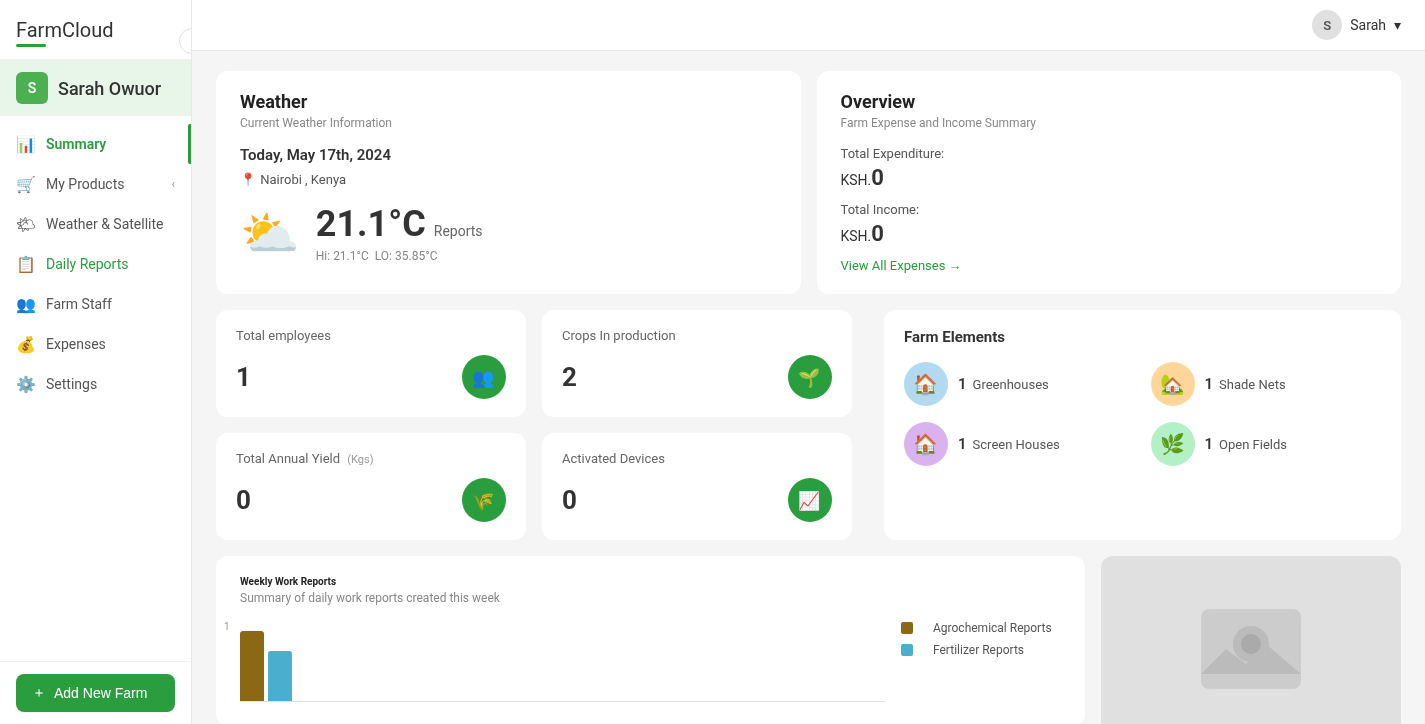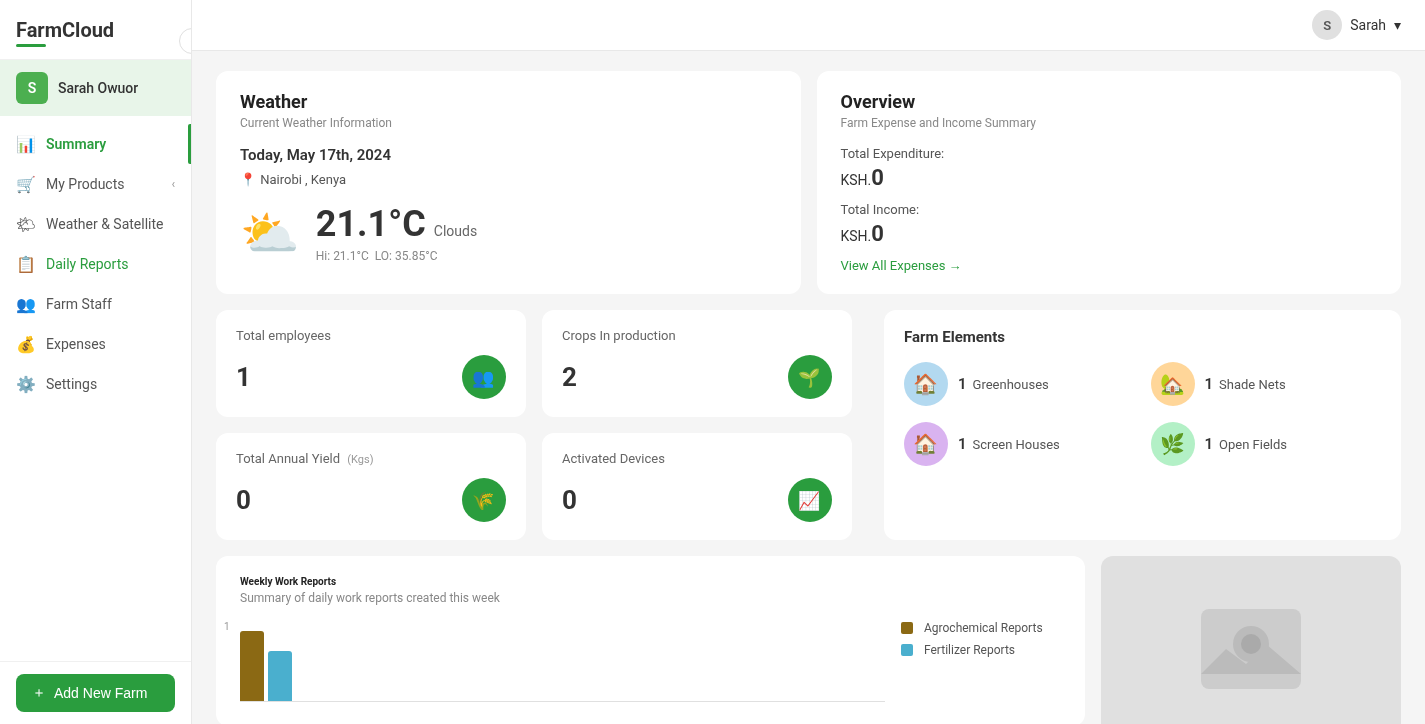--- a/index.html
+++ b/index.html
@@ -16,39 +16,39 @@
       height: 724px;
       overflow: hidden;
       position: relative;
     }
     .sidebar-logo {
       padding: 18px 16px 12px;
       border-bottom: 1px solid #f0f0f0;
     }
     .logo-text {
       font-size: 20px;
-      font-weight: 700;
+      font-weight: 400;
       color: #2a9d3e;
     }
     .logo-text span { color: #333; }
     .sidebar-user {
       display: flex;
       align-items: center;
       padding: 12px 16px;
       background: #e8f5e9;
       gap: 10px;
     }
     .user-avatar-sidebar {
       width: 32px; height: 32px;
       background: #4caf50;
       border-radius: 6px;
       display: flex; align-items: center; justify-content: center;
       color: white; font-size: 14px; font-weight: 600;
     }
-    .user-name-sidebar { font-size: 14px; font-weight: 500; color: #333; }
+    .user-name-sidebar { font-size: 18px; font-weight: 500; color: #333; }
 
     .sidebar-nav { flex: 1; padding: 8px 0; }
     .nav-item {
       display: flex;
       align-items: center;
       padding: 10px 16px;
       gap: 10px;
       cursor: pointer;
       color: #555;
       font-size: 14px;
@@ -224,21 +224,21 @@
     .weekly-title { font-size: 10px; font-weight: 700; color: #222; margin-bottom: 4px; }
     .weekly-subtitle { font-size: 12px; color: #888; margin-bottom: 16px; }
 
     .chart-area { display: flex; gap: 16px; }
     .chart-bars { display: flex; align-items: flex-end; gap: 4px; height: 80px; }
     .chart-bar { width: 24px; border-radius: 3px 3px 0 0; }
     .chart-axis { border-top: 1px solid #e0e0e0; padding-top: 4px; font-size: 10px; color: #999; }
     .chart-y-label { position: absolute; left: -16px; top: 0; font-size: 10px; color: #999; }
 
     .legend { display: flex; flex-direction: column; gap: 8px; min-width: 160px; }
-    .legend-item { display: flex; align-items: center; gap: 11px; font-size: 12px; color: #555; }
+    .legend-item { display: flex; align-items: center; gap: 20px; font-size: 12px; color: #555; }
     .legend-dot { width: 12px; height: 12px; border-radius: 2px; }
 
     .nav-underline {
       height: 3px;
       background: #2a9d3e;
       width: 30px;
       margin-top: 2px;
       border-radius: 2px;
     }
   </style>
@@ -331,21 +331,21 @@
         <div class="weather-date">Today, May 17th, 2024</div>
         <div class="weather-location">
           <span style="color:#e44;">📍</span>
           <span>Nairobi , Kenya</span>
         </div>
         <div class="weather-main">
           <span class="weather-icon-img">⛅</span>
           <div>
             <div style="display:flex;align-items:baseline;gap:4px;">
               <span class="weather-temp">21.1°C</span>
-              <span class="weather-desc">Clouds</span>
+              <span class="weather-desc">Reports</span>
             </div>
             <div class="weather-range">
               <span>Hi: 21.1°C</span>&nbsp;&nbsp;<span>LO: 35.85°C</span>
             </div>
           </div>
         </div>
       </div>
 
       <div class="overview-card">
         <div class="card-title">Overview</div>

